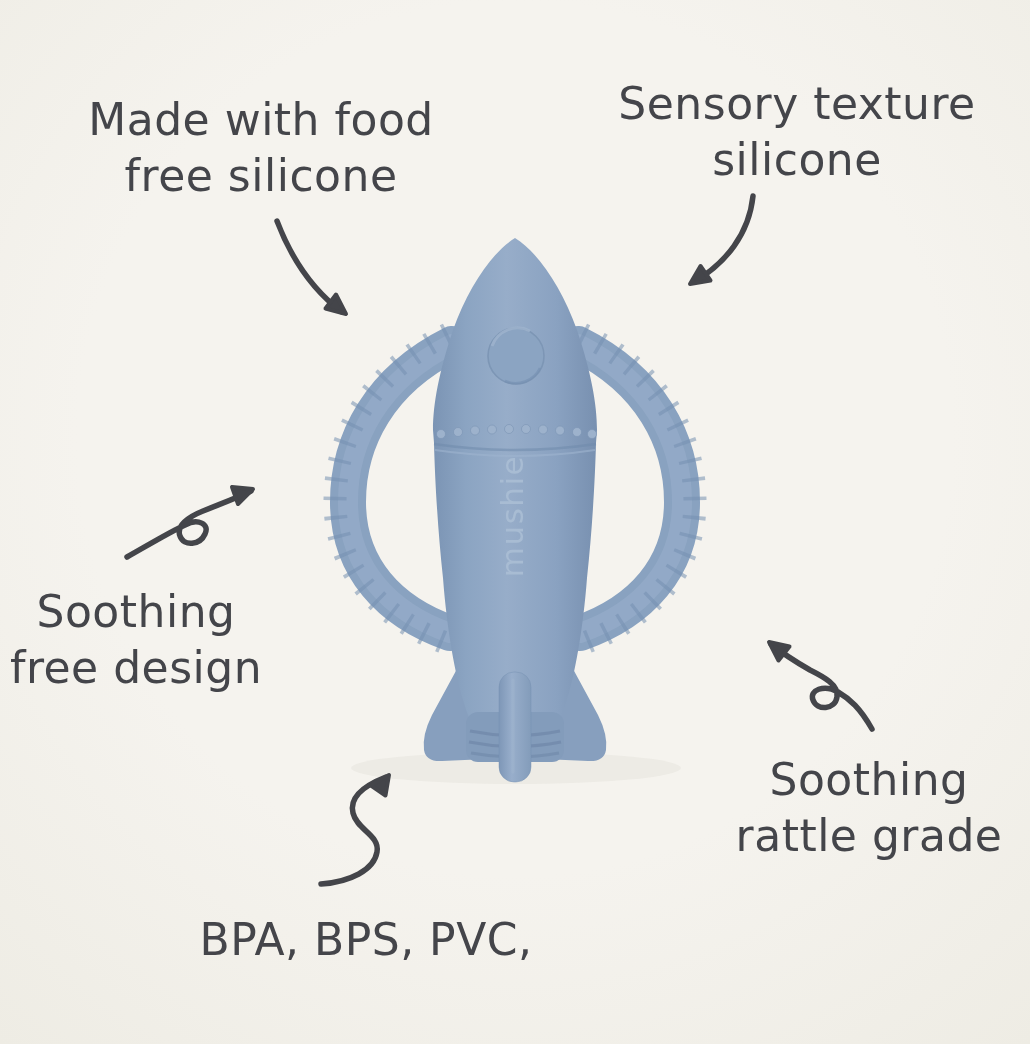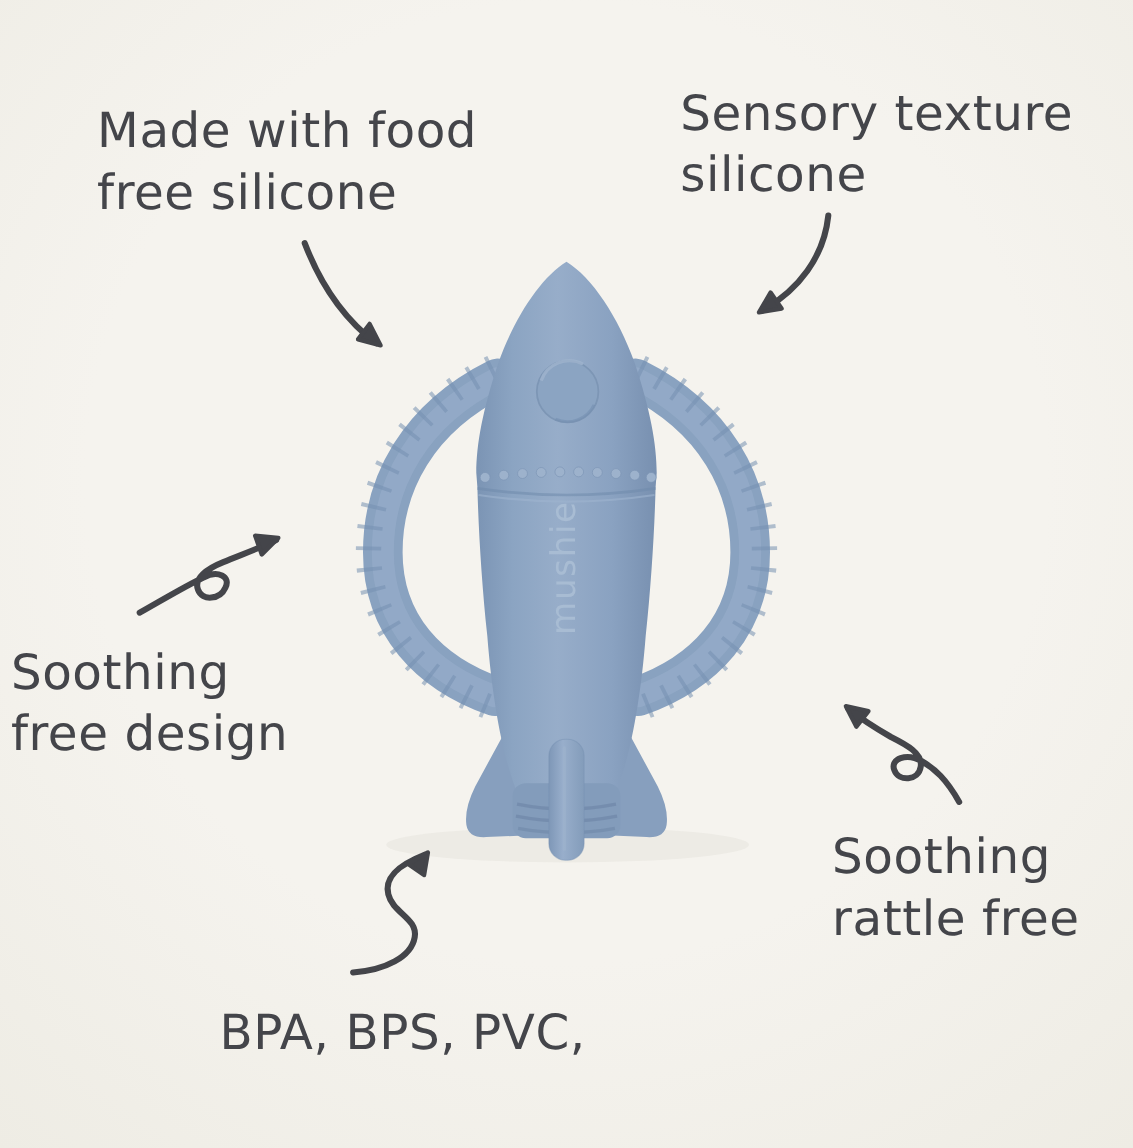--- a/index.html
+++ b/index.html
@@ -17,21 +17,21 @@
     width: 1030px;
     height: 1044px;
   }
   .art {
     position: absolute;
     inset: 0;
   }
   .annotation {
     position: absolute;
     transform: translateX(-50%);
-    text-align: left;
+    text-align: center;
     white-space: nowrap;
     color: var(--ink);
     font-size: 44px;
     line-height: 56px;
     letter-spacing: 0.5px;
     font-weight: 500;
   }
   .annotation span { display: block; }
 </style>
 </head>
@@ -168,20 +168,20 @@
     <span>silicone</span>
   </div>
 
   <div class="annotation" style="left:136px; top:584px">
     <span>Soothing</span>
     <span>free design</span>
   </div>
 
   <div class="annotation" style="left:869px; top:752px">
     <span>Soothing</span>
-    <span>rattle free</span>
+    <span>rattle grade</span>
   </div>
 
   <div class="annotation" style="left:366px; top:912px">
     <span>BPA, BPS, PVC,</span>
   </div>
 
 </div>
 
 </body></html>

